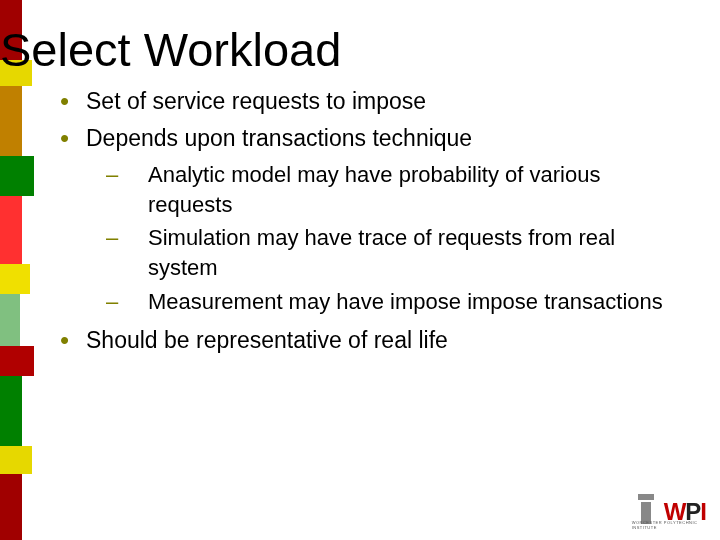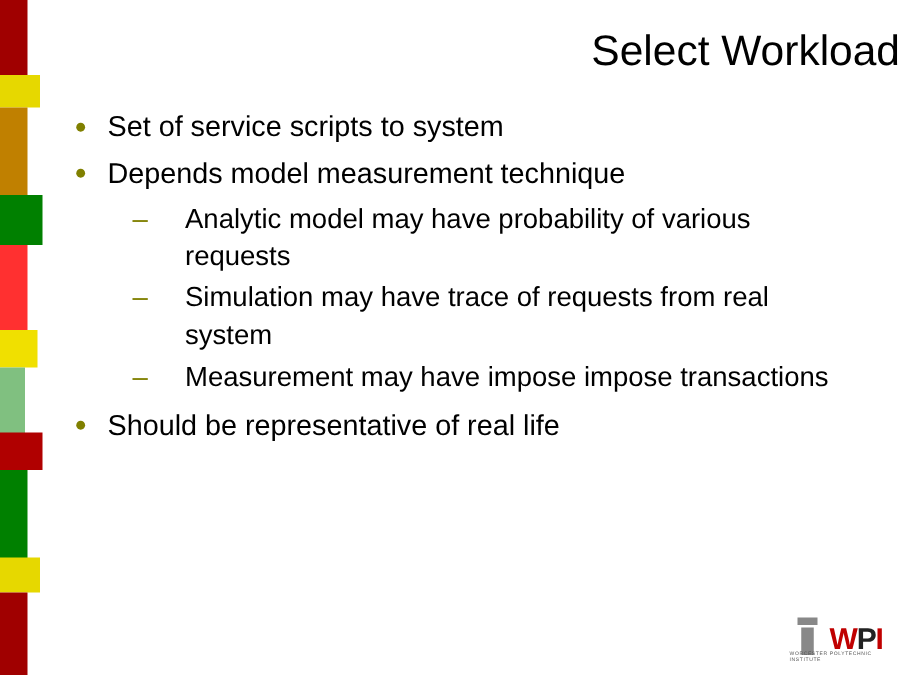--- a/index.html
+++ b/index.html
@@ -20,22 +20,22 @@
   }
   .seg {
     position: absolute;
     left: 0;
   }
   .title {
     position: absolute;
     left: 0;
     right: 0;
     top: 22px;
-    text-align: right;
-    font-size: 34px;
+    text-align: left;
+    font-size: 47px;
     color: #000;
     font-weight: 400;
   }
   .content {
     position: absolute;
     left: 60px;
     top: 86px;
     right: 30px;
     font-size: 23px;
     color: #000;
@@ -143,25 +143,25 @@
     <div class="seg" style="top: 376px; height: 80px; width: 22px; background: rgb(0, 128, 0);"></div>
     <div class="seg" style="top: 446px; height: 28px; width: 32px; background: rgb(230, 216, 0);"></div>
     <div class="seg" style="top: 474px; height: 70px; width: 22px; background: rgb(160, 0, 0);"></div>
   </div>
 
 <div class="title">Select Workload</div>
 
 <div class="content">
     <div class="bullet-row">
       <div class="bullet-dot">•</div>
-      <div class="bullet-text">Set of service scripts to system</div>
+      <div class="bullet-text">Set of service requests to impose</div>
     </div>
     <div class="bullet-row">
       <div class="bullet-dot">•</div>
-      <div class="bullet-text">Depends model measurement technique</div>
+      <div class="bullet-text">Depends upon transactions technique</div>
     </div>
     <div class="sub-list">
       <div class="sub-row">
         <div class="sub-dash">–</div>
         <div class="sub-text">Analytic model may have probability of various requests</div>
       </div>
       <div class="sub-row">
         <div class="sub-dash">–</div>
         <div class="sub-text">Simulation may have trace of requests from real system</div>
       </div>

